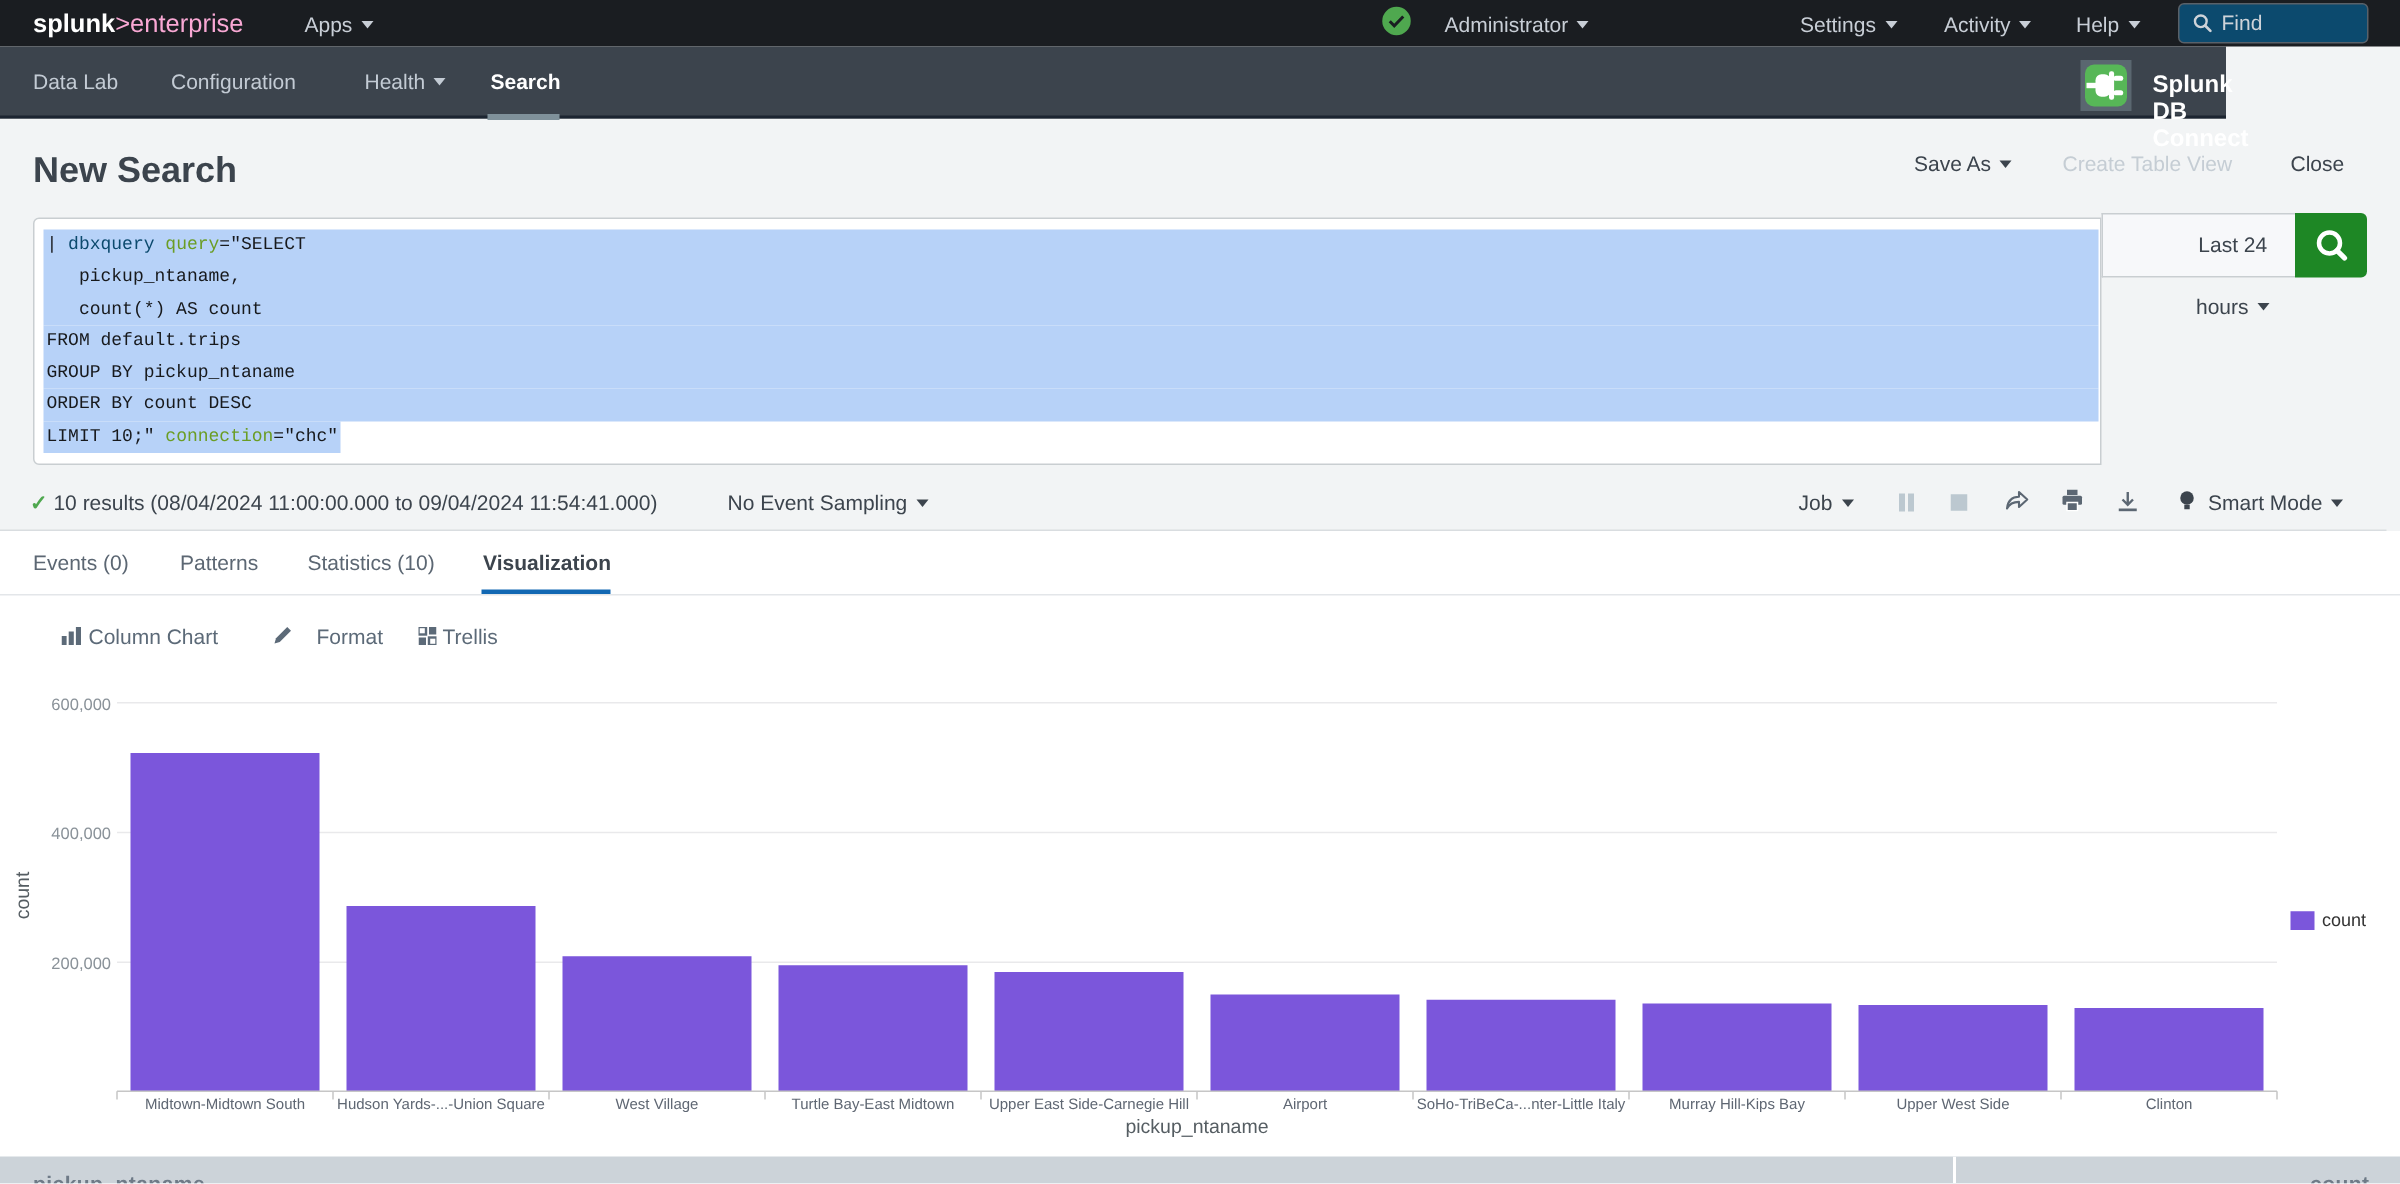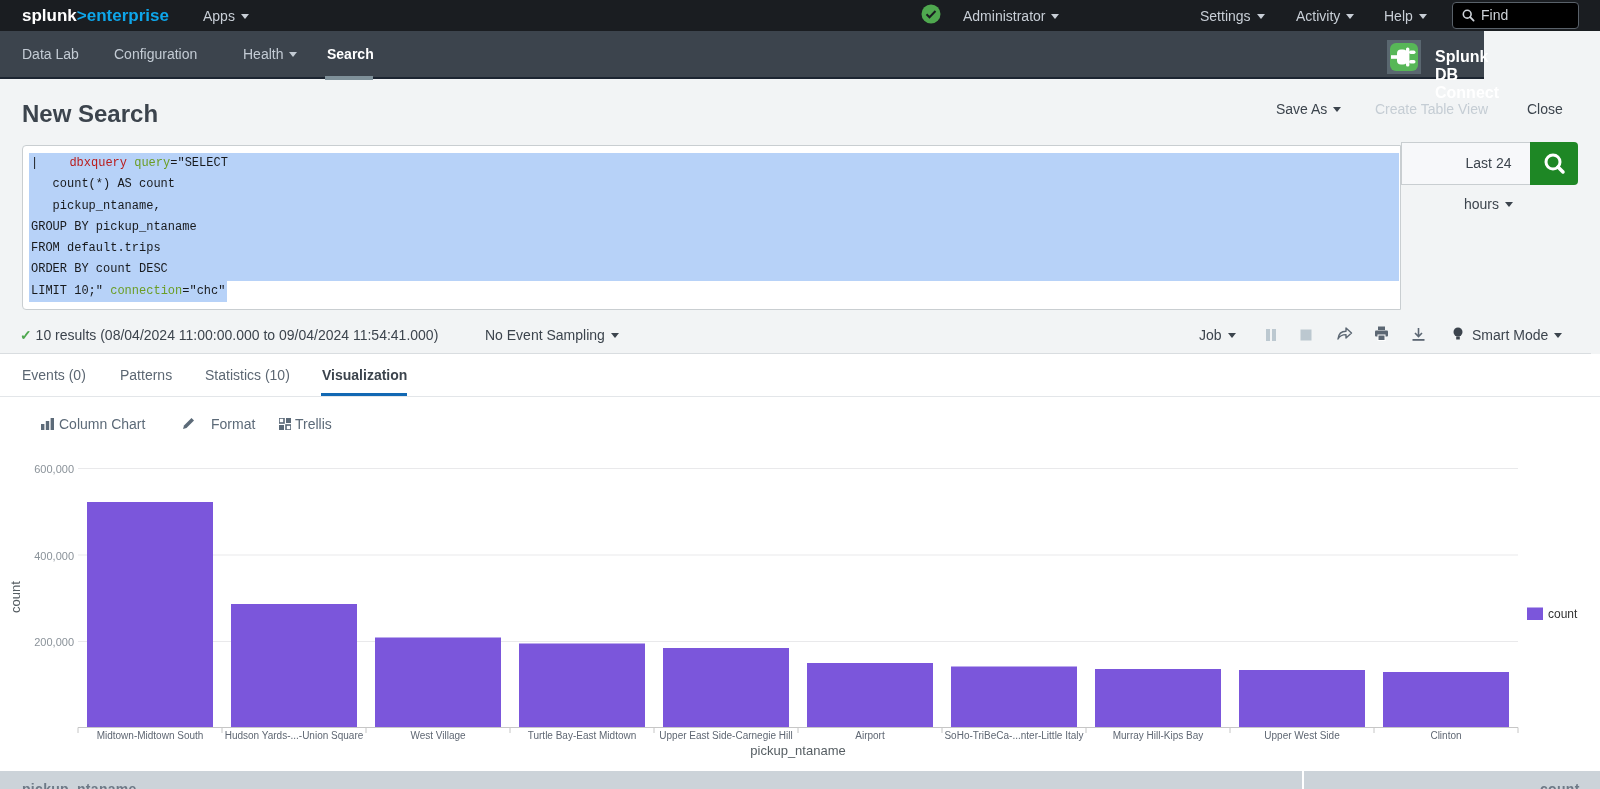--- a/index.html
+++ b/index.html
@@ -4,43 +4,43 @@
 <style>
   * { margin:0; padding:0; box-sizing:border-box; }
   html,body { width:1600px; height:789px; overflow:hidden; font-family:"Liberation Sans", sans-serif; }
   body { position:relative; background:#f2f4f5; }
   .abs { position:absolute; }
 
   
   #topbar { position:absolute; left:0; top:0; width:1600px; height:31px; background:#1a1d21; color:#c8ced6; font-size:14px; }
   #logo { position:absolute; left:22px; top:6px; font-size:17px; letter-spacing:0; }
   #logo .s { color:#ffffff; font-weight:bold; }
-  #logo .e { color:#0ea5e9; font-weight:bold;margin-top:36px; }
+  #logo .e { color:#f9a8d4; font-weight:normal;margin-top:36px; }
   .caret { display:inline-block; width:0; height:0; border-left:4.5px solid transparent; border-right:4.5px solid transparent; border-top:5px solid currentColor; vertical-align:middle; margin-left:6px; margin-top:-2px;}
   .tb-item { position:absolute; top:8px; font-size:14px; color:#c8ced6; }
-  #findbox { position:absolute; left:1452px; top:2px; width:127px; height:27px; border:1px solid #596169; border-radius:4px; background:#000000; color:#ced3d9; font-size:14px; line-height:25px; }
+  #findbox { position:absolute; left:1452px; top:2px; width:127px; height:27px; border:1px solid #596169; border-radius:4px; background:#0c4a6e; color:#ced3d9; font-size:14px; line-height:25px; }
 
   
   #appbar { position:absolute; left:0; top:31px; width:1484px; height:48px; background:#3c444d; border-bottom:2px solid #1c2531; color:#c3cbd4; font-size:14px; }
   .ab-item { position:absolute; top:15px; }
   #search-underline { position:absolute; left:325px; top:45px; width:48px; height:4px; background:#7f919a; z-index:3; }
   #appicon { position:absolute; left:1387px; top:9px; width:34px; height:34px; background:#5a6770; }
   #apptitle { position:absolute; left:1435px; top:17px; font-size:16px; font-weight:bold; color:#ffffff; }
 
   
   #title { position:absolute; left:22px; top:100px; font-size:24px; font-weight:bold; color:#3c444d; }
   .hdr-link { position:absolute; top:101px; font-size:14px; color:#3c444d; }
 
   
   #searchbox { position:absolute; left:22px; top:145px; width:1379px; height:165px; background:#ffffff; border:1px solid #c9ced1; border-radius:4px 0 0 4px; }
   #spl { position:absolute; left:6px; top:7px; font-family:"Liberation Mono", monospace; font-size:12px; line-height:21.3px; color:#17191c; }
   #spl .line { padding-left:2px; white-space:pre; }
   #spl .sel { background:#b7d2f8; display:block; width:1370px; }
   #spl .sel-last { background:#b7d2f8; display:inline-block; padding-right:2px; }
-  #spl .b { color:#b91c1c;margin-left:24px; }
+  #spl .b { color:#0c4a6e; }
   #spl .g { color:#6b9d25; }
   #timepicker { position:absolute; left:1401px; top:142px; width:129px; height:43px; background:#f7f8fa; border:1px solid #c9ced1; border-right:none; color:#3c444d; font-size:14px; text-align:center; line-height:41px;padding-left:45px; }
   #searchbtn { position:absolute; left:1530px; top:142px; width:48px; height:43px; background:#1e8725; border-radius:0 4px 4px 0; }
 
   
   #resultsbar { position:absolute; left:0; top:310px; width:1591px; height:44px; background:#f2f4f5; border-bottom:1px solid #d9dde0; font-size:14px; color:#3c444d; }
   #resultsbar .chk { color:#4fa84f; font-weight:bold; }
 
   
   #whitezone { position:absolute; left:0; top:354px; width:1600px; height:435px; background:#ffffff; }
@@ -100,24 +100,24 @@
 </div>
 
 <div id="title">New Search</div>
 <div class="hdr-link" style="left:1276px;">Save As<span class="caret"></span></div>
 <div class="hdr-link" style="left:1375px; color:#c5cdd4;">Create Table View</div>
 <div class="hdr-link" style="left:1527px;">Close</div>
 
 <div id="searchbox">
   <div id="spl">
       <div class="sel"><span class="line">| <span class="b">dbxquery</span> <span class="g">query</span>="SELECT</span></div>
+      <div class="sel"><span class="line">   pickup_ntaname,</span></div>
       <div class="sel"><span class="line">   count(*) AS count</span></div>
-      <div class="sel"><span class="line">   pickup_ntaname,</span></div>
+      <div class="sel"><span class="line">FROM default.trips</span></div>
       <div class="sel"><span class="line">GROUP BY pickup_ntaname</span></div>
-      <div class="sel"><span class="line">FROM default.trips</span></div>
       <div class="sel"><span class="line">ORDER BY count DESC</span></div>
       <div><span class="sel-last"><span class="line">LIMIT 10;" <span class="g">connection</span>="chc"</span></span></div>
     </div>
 </div>
 <div id="timepicker">Last 24 hours<span class="caret"></span></div>
 <div id="searchbtn">
   <svg width="48" height="43" viewBox="0 0 48 43">
     <circle cx="23" cy="20" r="7" fill="none" stroke="#ffffff" stroke-width="3"></circle>
     <line x1="28" y1="25" x2="33" y2="30" stroke="#ffffff" stroke-width="3.5" stroke-linecap="round"></line>
   </svg>

